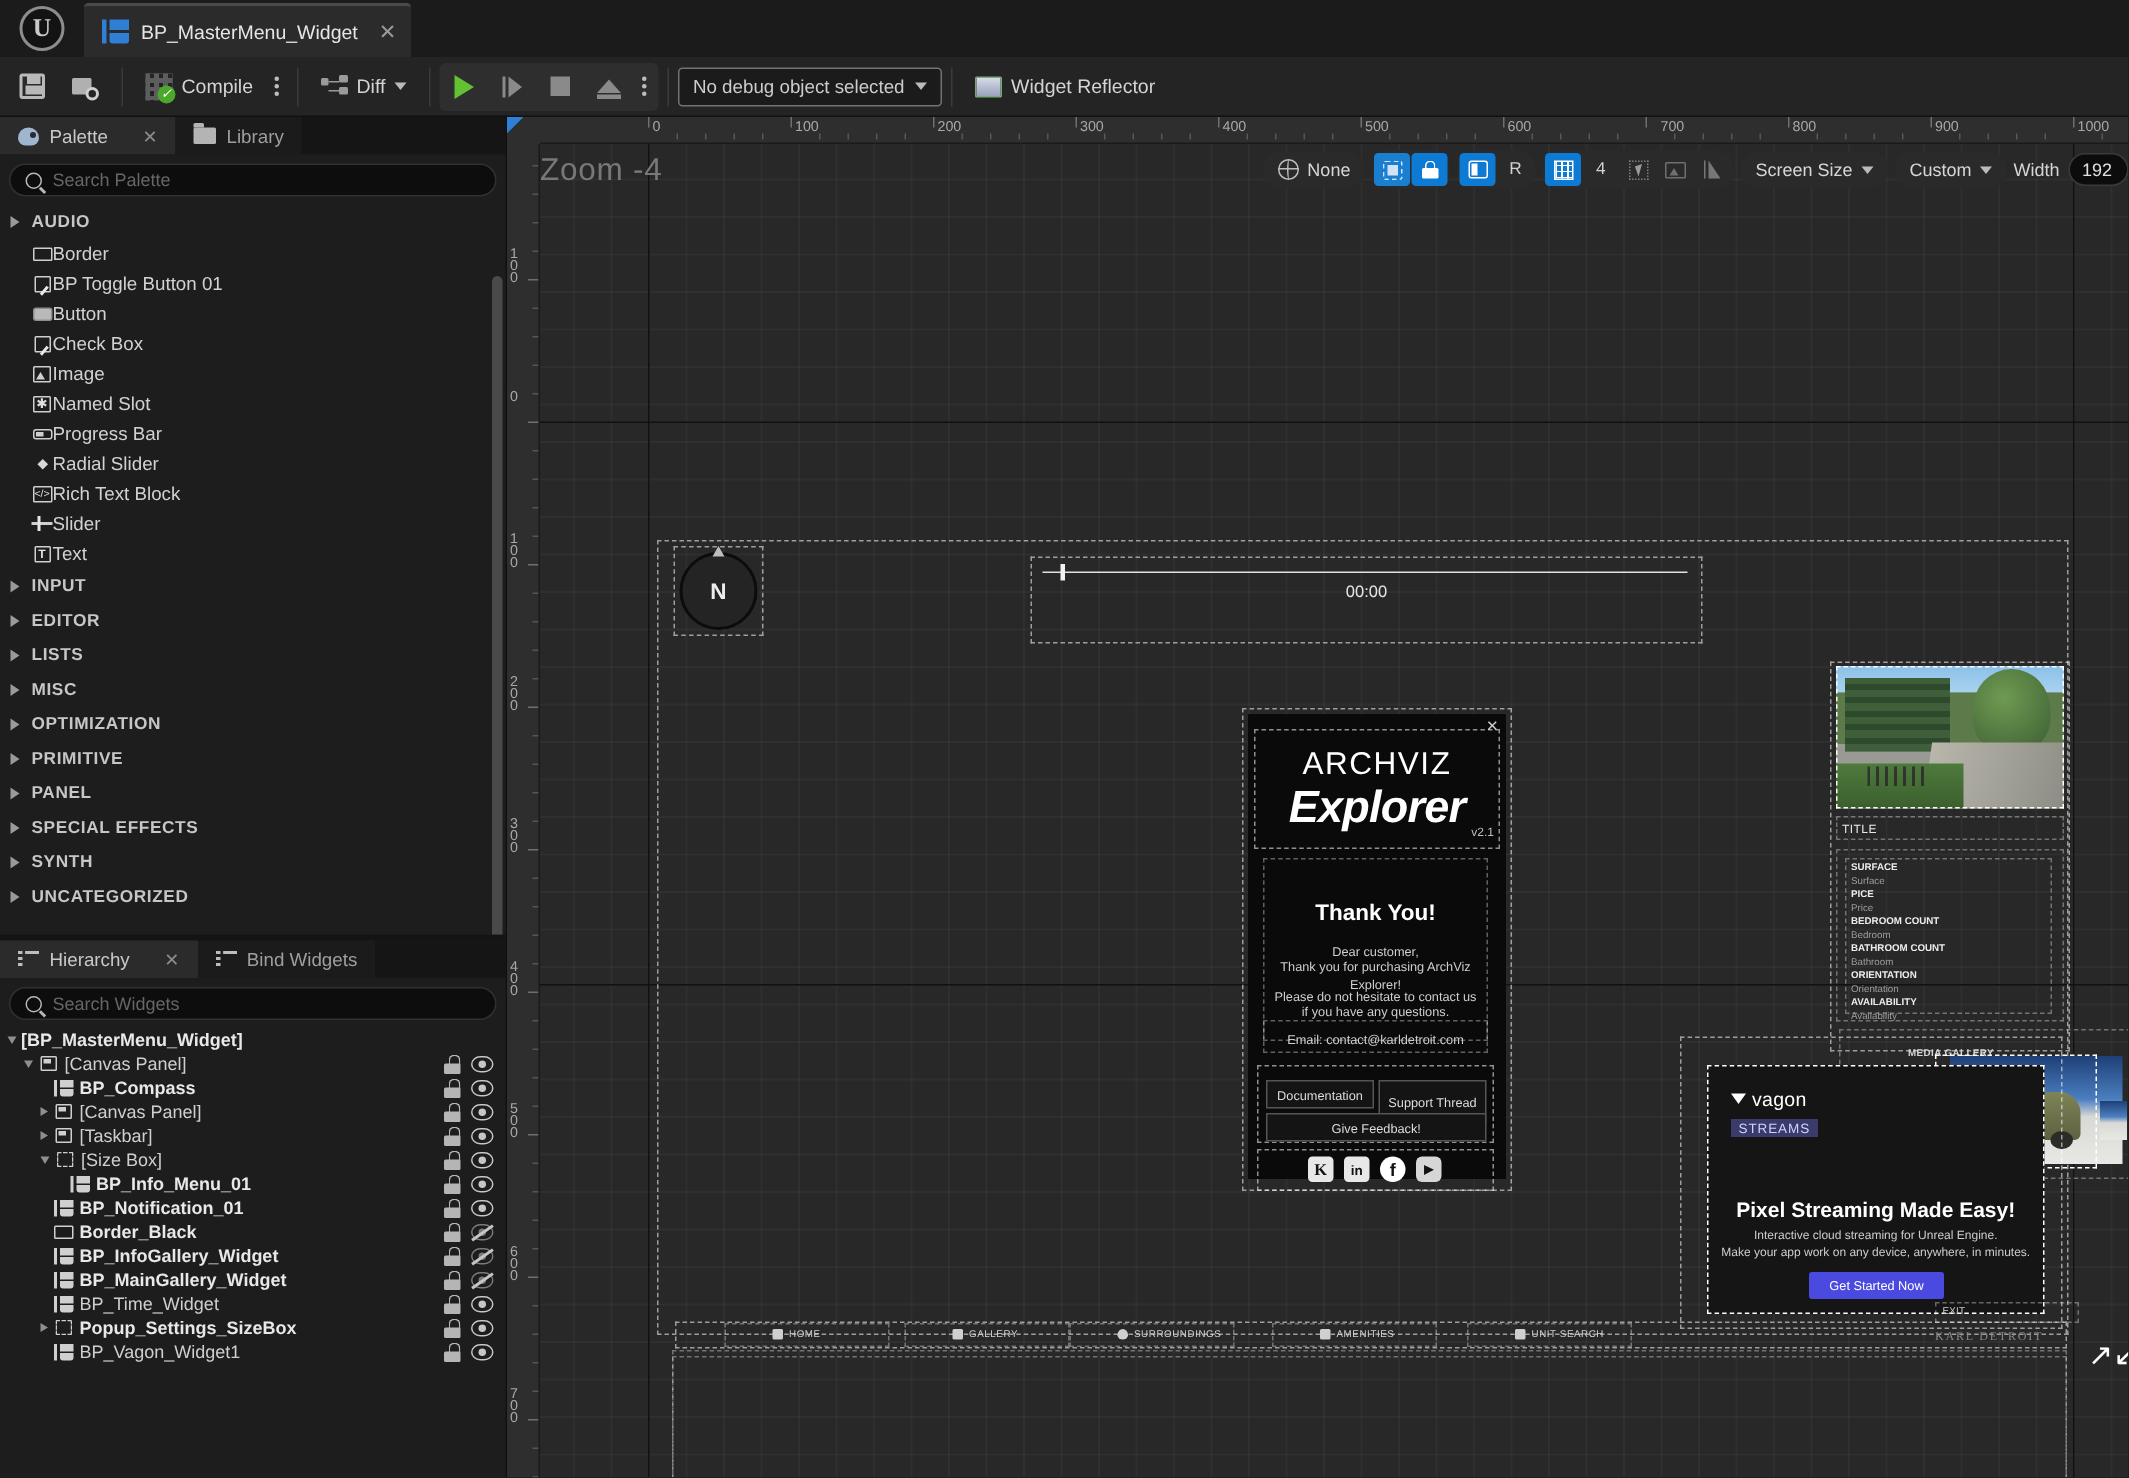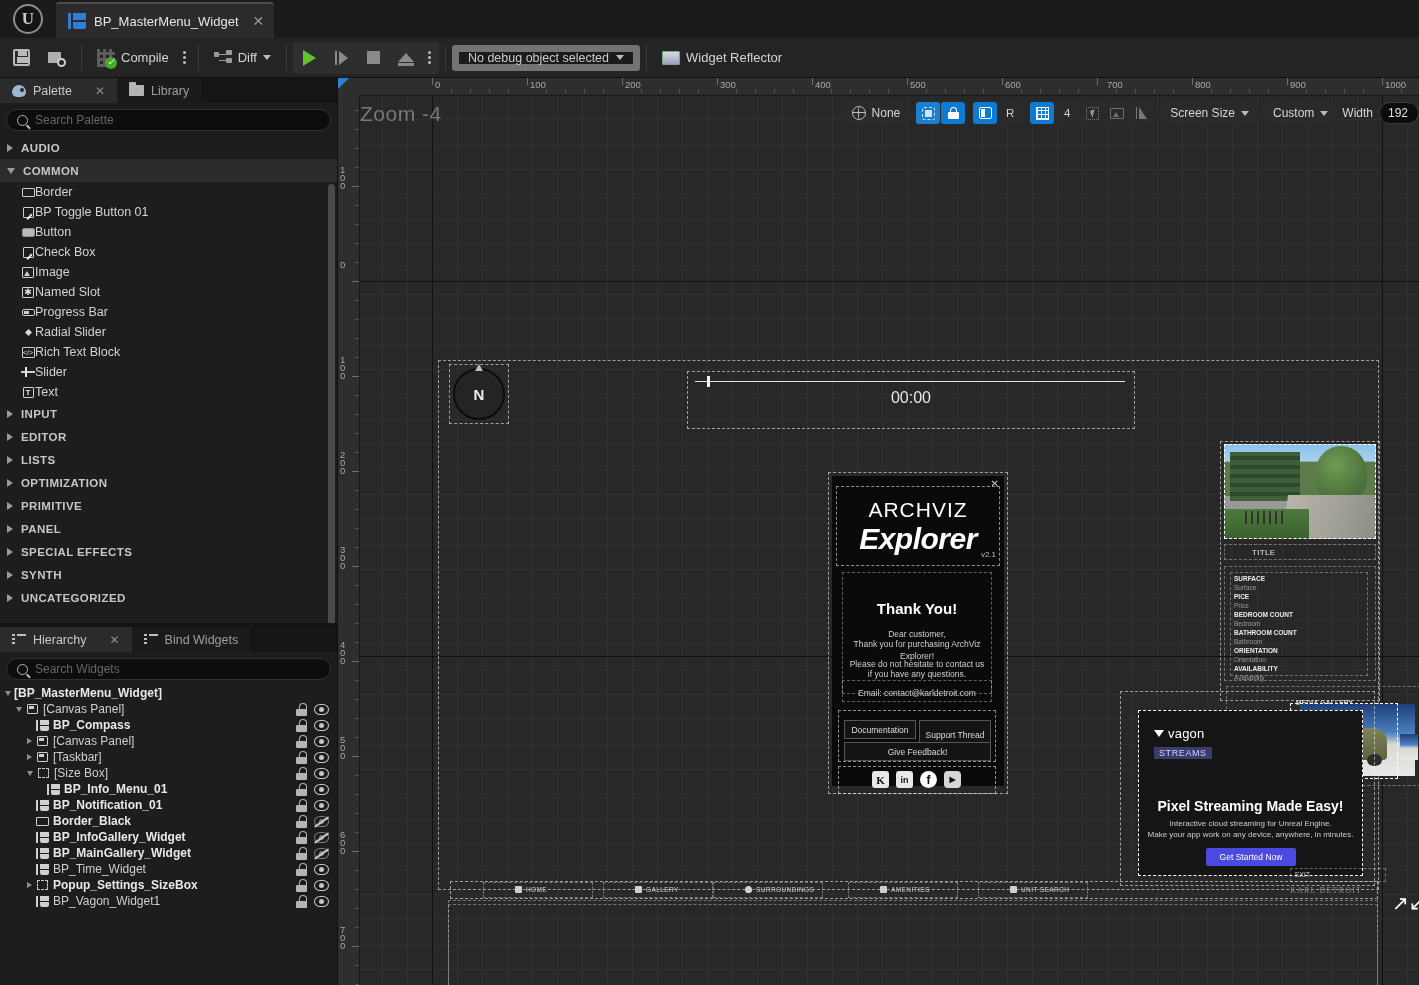--- a/index.html
+++ b/index.html
@@ -51,21 +51,21 @@
   .tb-sep { width: 1px; height: 26px; background: #3a3a3a; margin: 0 6px; }
   .tb-dots { width: 14px; display:flex; flex-direction: column; gap: 2px; align-items: center; cursor:pointer; padding:0 3px;}
   .tb-dots i { width: 3px; height: 3px; background: #bdbdbd; border-radius: 50%; display: block; }
   .play-group { display: flex; align-items: center; background: #2e2e2e; border-radius: 4px; padding: 2px 2px; gap:2px;}
   .play-group .pb { width: 30px; height: 28px; display:flex; align-items:center; justify-content:center; border-radius:3px; cursor:pointer;}
   .tri-green { width:0;height:0;border-left:13px solid #63c132;border-top:8px solid transparent;border-bottom:8px solid transparent; }
   .stop-sq { width: 13px; height: 13px; background: #8a8a8a; }
   .eject { width:0;height:0;border-bottom:9px solid #8a8a8a;border-left:8px solid transparent;border-right:8px solid transparent; position:relative;}
   .eject::after{content:'';position:absolute;left:-8px;top:10px;width:16px;height:3px;background:#8a8a8a;}
   .debug-combo {
-    height: 26px; background: #1b1b1b; border: 7px solid #737373; border-radius: 3px;
+    height: 26px; background: #1b1b1b; border: 1px solid #737373; border-radius: 3px;
     display: flex; align-items: center; padding: 0 9px; gap: 7px; font-size: 12.5px; color: #ccc; cursor: pointer;
   }
   .chev { width:0;height:0;border-left:4px solid transparent;border-right:4px solid transparent;border-top:5px solid #bbb; }
   .reflector-icon { width: 18px; height: 14px; border: 1px solid #7aa87a; background: linear-gradient(#d7dbe8,#9aa2bb); border-radius:1px; }
   .compile-icon { width: 18px; height: 18px; position: relative; }
   .compile-icon .grid { position:absolute; inset:0; background:
      repeating-linear-gradient(90deg,#8c8c8c 0 3px, transparent 3px 6px),
      repeating-linear-gradient(0deg,#8c8c8c 0 3px, transparent 3px 6px);
      opacity:.55; }
   .compile-icon .chk { position:absolute; right:-2px; bottom:-2px; width:12px;height:12px;border-radius:50%;background:#4aa82a;
@@ -246,21 +246,21 @@
   .compass {
     position:absolute; border-radius:50%; background:#242424;
     border: 2px solid #0c0c0c; display:flex;align-items:center;justify-content:center;
     color:#ededed; font-size:15px; font-weight:bold;
   }
   .compass-needle{position:absolute;top:-6px;left:50%;transform:translateX(-50%);
      border-bottom:7px solid #bdbdbd;border-left:4px solid transparent;border-right:4px solid transparent;}
 
   .timebar-track{position:absolute;height:1px;background:#e2e2e2;}
   .timebar-handle{position:absolute;width:3px;height:11px;background:#f2f2f2;}
-  .time-text{position:absolute;font-size:16px;color:#e6e6e6;text-align:center;}
+  .time-text{position:absolute;font-size:11px;color:#e6e6e6;text-align:center;}
 
   .popup {
     position:absolute; background:#0a0a0a;
   }
   .av-header { text-align:center; color:#fff; }
   .av-arch { font-family:"Liberation Sans", sans-serif; font-size:21px; letter-spacing:1px; }
   .av-explorer { font-family:"Liberation Sans", sans-serif; font-style:italic; font-weight:bold; font-size:30px; letter-spacing:-.5px;}
   .av-ver { position:absolute; right:8px; bottom:2px; font-size:8px; color:#bdbdbd;}
   .thank { font-size:15px; font-weight:bold; color:#fff; text-align:center;}
   .tt { font-size:8.5px; color:#cfcfcf; text-align:center; line-height:12px;}
@@ -293,21 +293,21 @@
   .photo-b {
     position:absolute; overflow:hidden;
     background:linear-gradient(180deg,#1e3f77 0%, #4b7fc0 40%, #d8d8d4 56%, #e8e8e4 100%);
   }
   .photo-b .tank{position:absolute;left:18%;top:34%;width:58%;height:44%;
      background:linear-gradient(#7f8357,#5d6140);border-radius:6px 14px 4px 4px;}
   .photo-b .w1,.photo-b .w2,.photo-b .w3{position:absolute;bottom:14%;width:13%;height:17%;border-radius:50%;background:#2b2b28;}
   .photo-b .w1{left:22%;} .photo-b .w2{left:40%;} .photo-b .w3{left:58%;}
   .photo-b .mtn{position:absolute;left:0;top:44%;width:40%;height:14%;background:#6d7a8c;clip-path:polygon(0 100%,30% 10%,60% 70%,100% 100%);}
 
-  .lbl-sm { position:absolute; font-size:7px; color:#cfcfcf; letter-spacing:.3px;margin-left:24px;}
+  .lbl-sm { position:absolute; font-size:7px; color:#cfcfcf; letter-spacing:.3px;}
   .lbl-tiny { position:absolute; font-size:6.5px; letter-spacing:.2px;}
 
   .vagon-panel { position:absolute; background:#151515; overflow:hidden;}
   .vagon-logo { font-size:13px; color:#fff; letter-spacing:.2px;}
   .vagon-chev { display:inline-block; width:0;height:0;border-left:5px solid transparent;border-right:5px solid transparent;border-top:7px solid #fff; margin-right:4px; vertical-align:middle;}
   .vagon-streams { display:inline-block; background:#3a3b6b; color:#cfd2ff; font-size:9px; padding:1px 5px; letter-spacing:.6px;}
   .vagon-title { font-size:14px; font-weight:bold; color:#fff; text-align:center;}
   .vagon-sub { font-size:8px; color:#cdcdcd; text-align:center; line-height:11px;}
   .vagon-btn { background:#4a4ae0; color:#fff; font-size:8.5px; display:flex;align-items:center;justify-content:center;border-radius:2px;}
 
@@ -433,24 +433,20 @@
         </div>
       </div>
       <div class="tree" id="palette-tree">
         <div class="scroll-track">
           <div class="scroll-thumb" style="top:48px;height:470px;"></div>
         </div>
       <div class="cat-row">
             <span class="arrow-r"></span>
             <span>AUDIO</span>
           </div>
-          <div class="cat-row open">
-            <span class="arrow-d"></span>
-            <span>COMMON</span>
-          </div>
           <div class="item-row">
             <span class="w-ic">
               <span class="ic-border"></span>
             </span>
             <span>Border</span>
           </div>
           <div class="item-row">
             <span class="w-ic">
               <span class="ic-check"></span>
             </span>
@@ -514,20 +510,24 @@
             <span class="arrow-r"></span>
             <span>INPUT</span>
           </div>
           <div class="cat-row">
             <span class="arrow-r"></span>
             <span>EDITOR</span>
           </div>
           <div class="cat-row">
             <span class="arrow-r"></span>
             <span>LISTS</span>
+          </div>
+          <div class="cat-row">
+            <span class="arrow-r"></span>
+            <span>MISC</span>
           </div>
           <div class="cat-row">
             <span class="arrow-r"></span>
             <span>OPTIMIZATION</span>
           </div>
           <div class="cat-row">
             <span class="arrow-r"></span>
             <span>PRIMITIVE</span>
           </div>
           <div class="cat-row">

